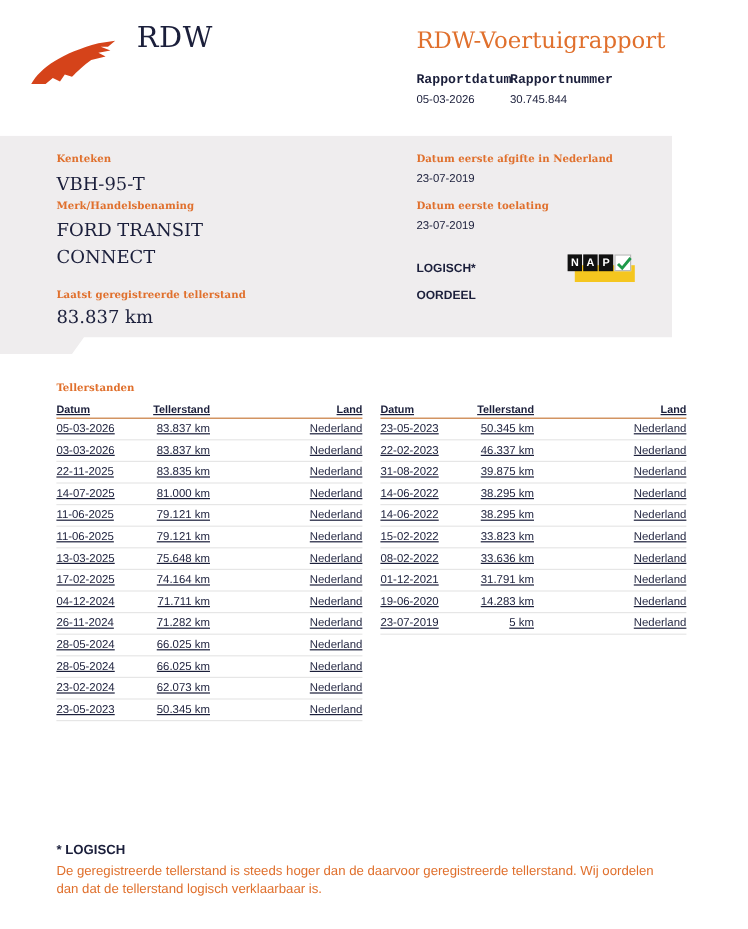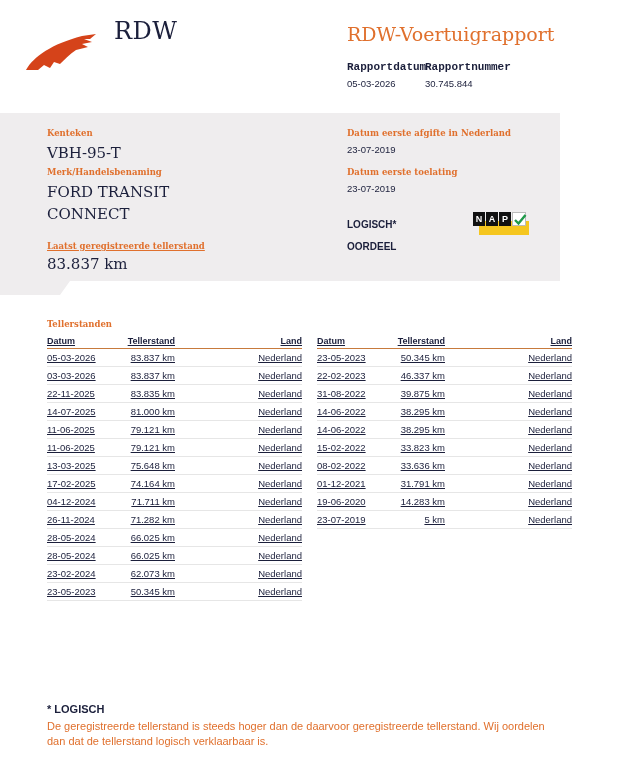--- a/index.html
+++ b/index.html
@@ -47,21 +47,21 @@
   <div class="val">30.745.844</div>
 </div>
 
 <div class="panel"></div>
 
 <div class="field-lbl" style="left:47px; top:128px;">Kenteken</div>
 <div class="field-big" style="left:47px; top:142px;">VBH-95-T</div>
 <div class="field-lbl" style="left:47px; top:167px;">Merk/Handelsbenaming</div>
 <div class="field-big" style="left:47px; top:181px;">FORD TRANSIT</div>
 <div class="field-big" style="left:47px; top:203px;">CONNECT</div>
-<div class="field-lbl" style="left:47px; top:241px;text-decoration:underline;">Laatst geregistreerde tellerstand</div>
+<div class="field-lbl" style="left:47px; top:241px;">Laatst geregistreerde tellerstand</div>
 <div class="field-big" style="left:47px; top:253px;">83.837 km</div>
 
 <div class="field-lbl" style="left:347px; top:128px;">Datum eerste afgifte in Nederland</div>
 <div class="field-small" style="left:347px; top:144px;">23-07-2019</div>
 <div class="field-lbl" style="left:347px; top:167px;">Datum eerste toelating</div>
 <div class="field-small" style="left:347px; top:183px;">23-07-2019</div>
 
 <div class="oordeel">
   <div>LOGISCH*</div>
   <div>OORDEEL</div>

